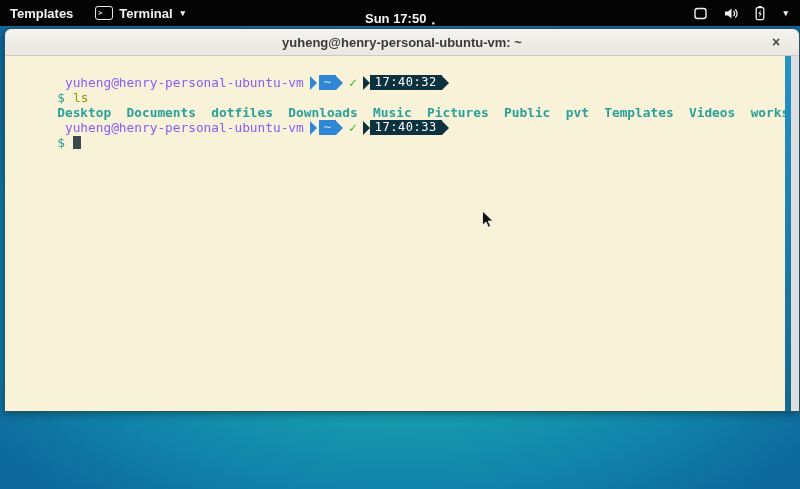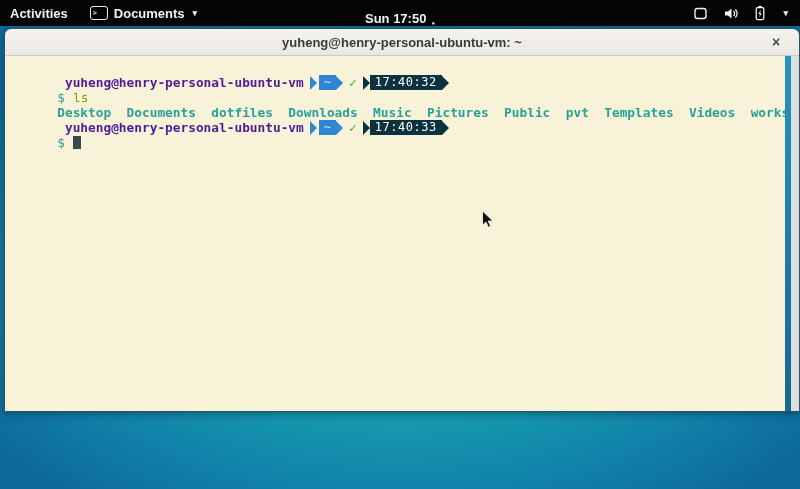--- a/index.html
+++ b/index.html
@@ -59,21 +59,21 @@
   }
   .termbody{
     flex:1;position:relative;background:#f8f2d9;
     font-family:"DejaVu Sans Mono",monospace;font-size:12.8px;
     padding:4px 16px 0 6px;color:#45463f;
   }
   .scrollzone{position:absolute;top:0;right:0;bottom:0;display:flex;}
   .scroll-blue{width:6px;background:linear-gradient(#2593c4,#14678f);}
   .scroll-track{width:8px;background:#dcdedf;}
   .tline{height:15px;line-height:15px;white-space:pre;}
-  .c-prompt{color:#4c1d95;font-weight:bold;}
+  .c-prompt{color:#8b5cf6;}
   .c-dollar{color:#2aa198;}
   .c-cmd{color:#8f9a00;margin-left:8px;margin-top:10px;}
   .c-dirs{color:#2aa198;font-weight:bold;}
   
   .pl{display:inline-flex;align-items:center;height:15px;vertical-align:top;margin-left:6px;}
   .tri{width:0;height:0;border-top:7.5px solid transparent;border-bottom:7.5px solid transparent;}
   .tri-blue{border-left:7px solid #2e86d4;}
   .tri-dark{border-left:7px solid #0c3240;}
   .plgap{width:2px;}
   .plbody{height:15px;display:flex;align-items:center;padding:0 5px;font-size:12px;}
@@ -87,24 +87,24 @@
   
   .pointer{position:absolute;left:481px;top:210px;z-index:50;pointer-events:none;}
 </style>
 </head>
 <body>
 
 <div class="desktop"></div>
 
 <div class="topbar">
   <div class="tb-left">
-    <span class="activities">Activities</span>
+    <span class="activities">Templates</span>
     <span class="appmenu">
       <span class="term-glyph">&gt;</span>
-      <span>Documents</span>
+      <span>Terminal</span>
       <span class="caret">▾</span>
     </span>
   </div>
   <div class="tb-center">
     <span class="clock">Sun 17:50</span>
     <span class="notif-dot">●</span>
   </div>
   <div class="tb-right">
     <span>
       <svg width="15" height="15" viewBox="0 0 15 15">

